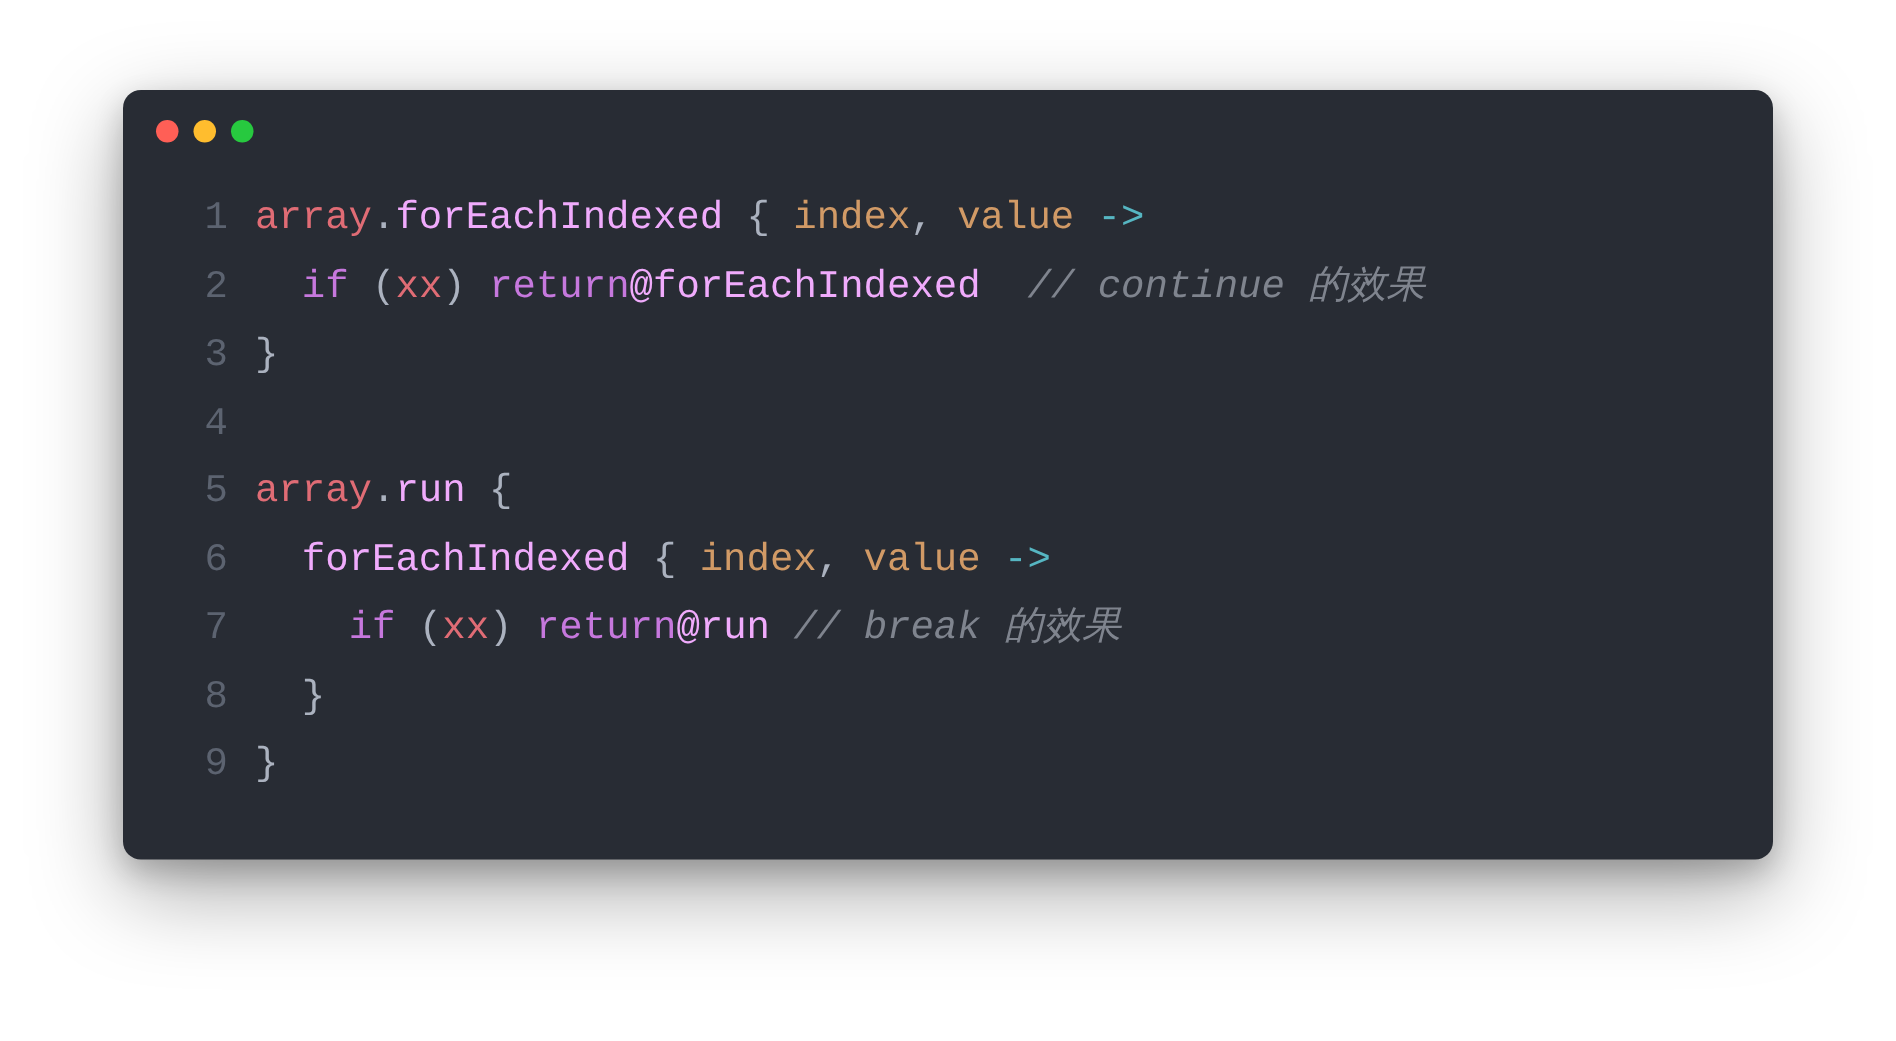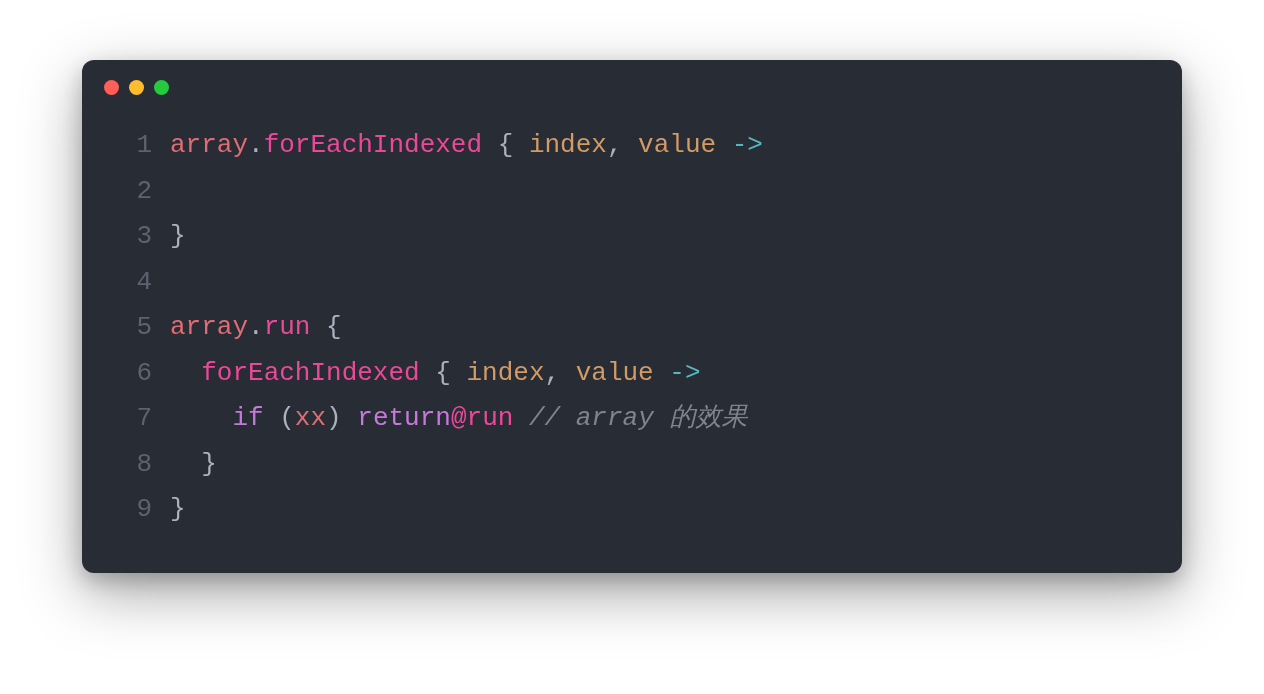--- a/index.html
+++ b/index.html
@@ -45,39 +45,39 @@
   .ln {
     color: #5c6370;
     width: 40px;
     text-align: right;
     margin-right: 18px;
     user-select: none;
     flex-shrink: 0;
   }
   .t-default { color: #abb2bf; }
   .t-red { color: #e06c75; margin-top: 20px; }
-  .t-blue { color: #ec4899; }
+  .t-blue { color: #f0abfc; }
   .t-orange { color: #d19a66; font-family: Liberation Mono, monospace; }
   .t-purple { color: #c678dd; }
   .t-cyan { color: #56b6c2; }
   .t-comment { color: #7f848e; font-style: italic; }
 </style>
 </head>
 <body>
 
 <div class="window">
   <div class="titlebar">
     <div class="dot dot-red"></div>
     <div class="dot dot-yellow"></div>
     <div class="dot dot-green"></div>
   </div>
   <div class="code-area" id="code-area">
       <div class="line"><span class="ln">1</span><span><span class="t-red">array</span><span class="t-default">.</span><span class="t-blue">forEachIndexed</span><span class="t-default"> { </span><span class="t-orange">index</span><span class="t-default">, </span><span class="t-orange">value</span><span class="t-default"> </span><span class="t-cyan">-&gt;</span></span></div>
-      <div class="line"><span class="ln">2</span></div>
+      <div class="line"><span class="ln">2</span><span><span class="t-default">  </span><span class="t-purple">if</span><span class="t-default"> (</span><span class="t-red">xx</span><span class="t-default">) </span><span class="t-purple">return</span><span class="t-blue">@forEachIndexed</span><span class="t-default">  </span><span class="t-comment">// continue 的效果</span></span></div>
       <div class="line"><span class="ln">3</span><span><span class="t-default">}</span></span></div>
       <div class="line"><span class="ln">4</span><span>&nbsp;</span></div>
       <div class="line"><span class="ln">5</span><span><span class="t-red">array</span><span class="t-default">.</span><span class="t-blue">run</span><span class="t-default"> {</span></span></div>
       <div class="line"><span class="ln">6</span><span><span class="t-default">  </span><span class="t-blue">forEachIndexed</span><span class="t-default"> { </span><span class="t-orange">index</span><span class="t-default">, </span><span class="t-orange">value</span><span class="t-default"> </span><span class="t-cyan">-&gt;</span></span></div>
-      <div class="line"><span class="ln">7</span><span><span class="t-default">    </span><span class="t-purple">if</span><span class="t-default"> (</span><span class="t-red">xx</span><span class="t-default">) </span><span class="t-purple">return</span><span class="t-blue">@run</span><span class="t-default"> </span><span class="t-comment">// array 的效果</span></span></div>
+      <div class="line"><span class="ln">7</span><span><span class="t-default">    </span><span class="t-purple">if</span><span class="t-default"> (</span><span class="t-red">xx</span><span class="t-default">) </span><span class="t-purple">return</span><span class="t-blue">@run</span><span class="t-default"> </span><span class="t-comment">// break 的效果</span></span></div>
       <div class="line"><span class="ln">8</span><span><span class="t-default">  }</span></span></div>
       <div class="line"><span class="ln">9</span><span><span class="t-default">}</span></span></div>
     </div>
 </div>
 
 </body></html>

